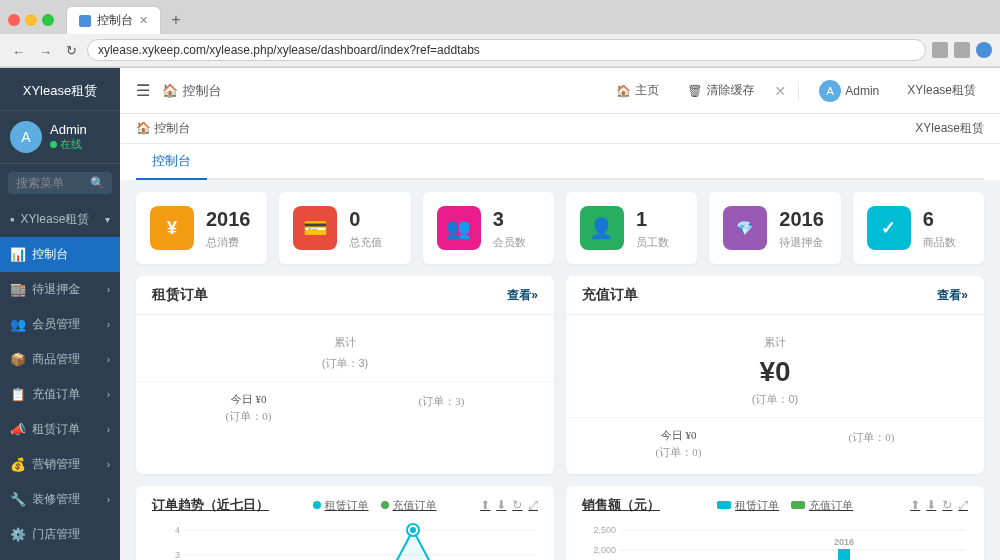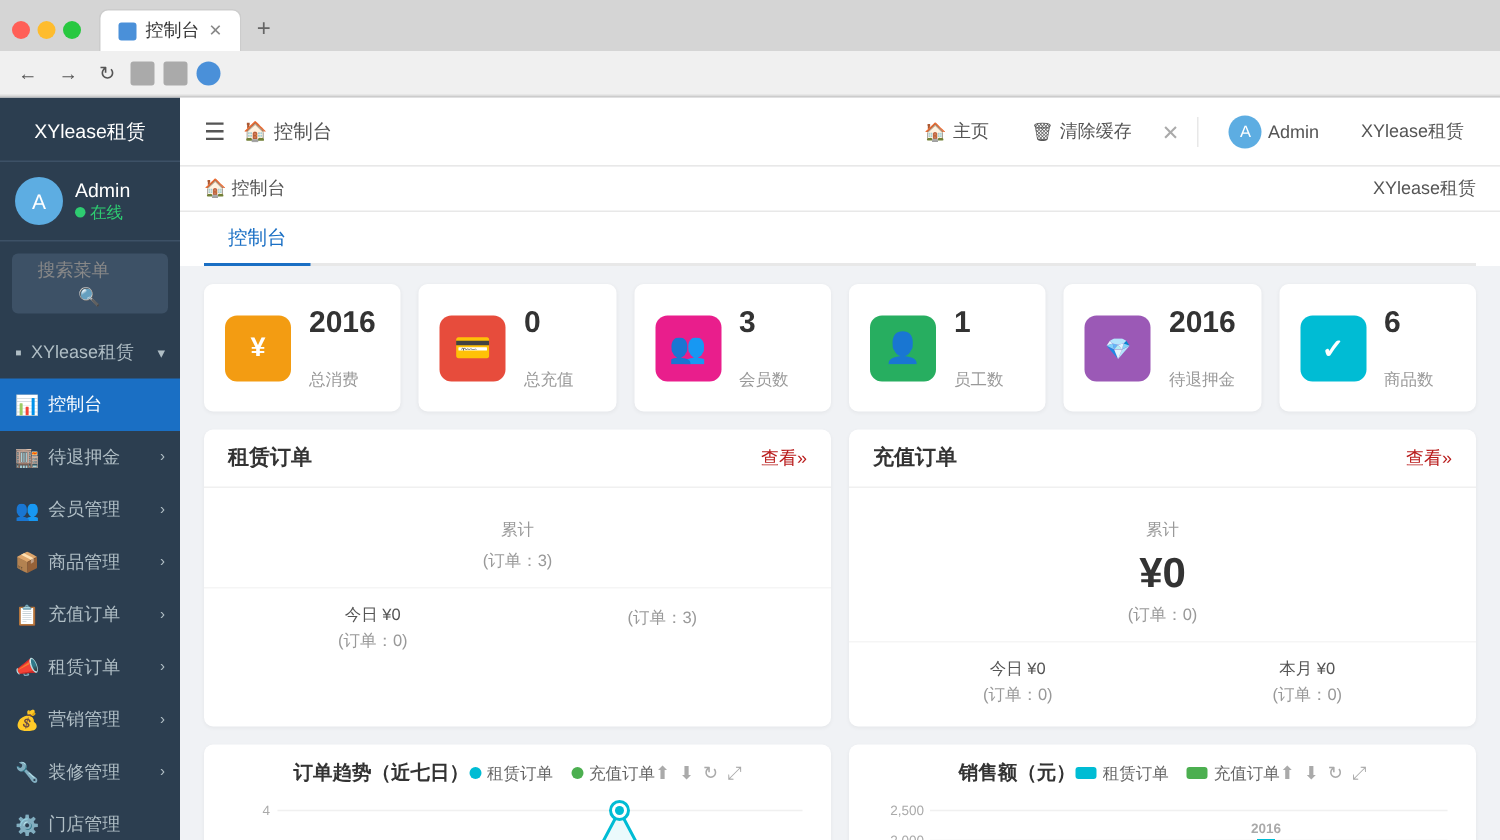--- a/index.html
+++ b/index.html
@@ -28,21 +28,21 @@
     .app-container { display: flex; flex: 1; overflow: hidden; }
 
     
     .sidebar { width: 120px; background: #2c3e50; color: #fff; display: flex; flex-direction: column; overflow: hidden; flex-shrink: 0; }
     .sidebar-logo { padding: 14px 10px 10px; text-align: center; border-bottom: 1px solid #3d5166; }
     .sidebar-user { display: flex; align-items: center; gap: 8px; padding: 10px; border-bottom: 1px solid #3d5166; }
     .avatar { width: 32px; height: 32px; border-radius: 50%; background: #5dade2; display: flex; align-items: center; justify-content: center; font-size: 14px; color: #fff; flex-shrink: 0; }
     .user-info .username { font-size: 13px; color: #fff; }
     .user-info .status { font-size: 11px; color: #2ecc71; display: flex; align-items: center; gap: 3px; }
     .status-dot { width: 7px; height: 7px; border-radius: 50%; background: #2ecc71; }
-    .search-box { display: flex; align-items: center; margin: 8px; background: #3d5166; border-radius: 4px; padding: 4px 8px; gap: 4px; flex-direction: column; }
+    .search-box { display: flex; align-items: center; margin: 8px; background: #3d5166; border-radius: 4px; padding: 4px 8px; gap: 4px; }
     .search-box input { background: none; border: none; outline: none; color: #ccc; font-size: 12px; width: 70px; }
     .search-box input::placeholder { color: #888; }
     .search-icon-btn { color: #aaa; font-size: 12px; cursor: pointer; }
     .sidebar-menu { flex: 1; overflow-y: auto; }
     .menu-item { display: flex; align-items: center; padding: 9px 10px; cursor: pointer; gap: 6px; font-size: 12px; color: #b0bec5; position: relative; }
     .menu-item.active { background: #1a6fc4; color: #fff; }
     .menu-item .menu-icon { font-size: 13px; }
     .menu-item .chevron { margin-left: auto; font-size: 10px; }
 
     
@@ -66,41 +66,41 @@
     .stats-row { display: flex; gap: 12px; padding: 12px 16px; }
     .stat-card { flex: 1; background: #fff; border-radius: 6px; padding: 14px; display: flex; align-items: center; gap: 12px; box-shadow: 0 1px 3px rgba(0,0,0,0.05); }
     .stat-icon { width: 44px; height: 44px; border-radius: 8px; display: flex; align-items: center; justify-content: center; font-size: 20px; color: #fff; flex-shrink: 0; }
     .stat-icon.yellow { background: #f39c12; }
     .stat-icon.orange { background: #e74c3c; }
     .stat-icon.pink { background: #e91e8c; }
     .stat-icon.green { background: #27ae60; }
     .stat-icon.purple { background: #9b59b6; }
     .stat-icon.cyan { background: #00bcd4; }
     .stat-value { font-size: 20px; font-weight: bold; color: #333; line-height: 1.2; }
-    .stat-label { font-size: 11px; color: #999; margin-top: 18px; }
+    .stat-label { font-size: 11px; color: #999; margin-top: 4px; }
 
     
     .dashboard-row { display: flex; gap: 12px; padding: 0 16px 12px; }
     .dashboard-panel { flex: 1; background: #fff; border-radius: 6px; box-shadow: 0 1px 3px rgba(0,0,0,0.05); overflow: hidden; }
     .panel-header { display: flex; justify-content: space-between; align-items: center; padding: 10px 16px; border-bottom: 1px solid #f0f0f0; }
     .panel-title { font-size: 14px; font-weight: bold; color: #333; }
-    .panel-link { font-size: 12px; color: #b91c1c; cursor: pointer; }
+    .panel-link { font-size: 12px; color: #0c4a6e; cursor: pointer; font-weight: bold; }
     .panel-stats { padding: 20px 16px 10px; text-align: center; }
     .panel-cumulative { font-size: 11px; color: #999; margin-bottom: 6px; }
     .panel-amount { font-size: 28px; font-weight: bold; color: #333; }
     .panel-orders { font-size: 11px; color: #999; margin-top: 4px; }
-    .panel-sub-stats { display: flex; padding: 10px 16px 14px; border-top: 1px solid #f5f5f5; }
+    .panel-sub-stats { display: flex; padding: 10px 16px 14px; border-top: 1px solid #f5f5f5; font-family: Liberation Serif, serif; }
     .sub-stat { flex: 1; text-align: center; }
     .sub-stat-label { font-size: 11px; color: #555; }
     .sub-stat-value { font-size: 11px; color: #999; margin-top: 2px; }
 
     
     .charts-row { display: flex; gap: 12px; padding: 0 16px 12px; }
     .chart-panel { flex: 1; background: #fff; border-radius: 6px; box-shadow: 0 1px 3px rgba(0,0,0,0.05); overflow: hidden; min-height: 160px; }
-    .chart-header { display: flex; justify-content: center; align-items: center; padding: 10px 16px 6px; }
+    .chart-header { display: flex; justify-content: space-between; align-items: center; padding: 10px 16px 6px; text-decoration: underline; }
     .chart-title { font-size: 13px; font-weight: bold; color: #333; }
     .chart-legend { display: flex; align-items: center; gap: 12px; font-size: 11px; color: #666; }
     .legend-item { display: flex; align-items: center; gap: 4px; }
     .legend-dot { width: 8px; height: 8px; border-radius: 50%; }
     .legend-dot.blue { background: #00bcd4; }
     .legend-dot.green { background: #4caf50; }
     .legend-square { width: 14px; height: 8px; border-radius: 2px; }
     .legend-square.blue { background: #00bcd4; }
     .legend-square.green { background: #4caf50; }
     .chart-actions { display: flex; gap: 6px; align-items: center; color: #aaa; font-size: 12px; }
@@ -133,20 +133,21 @@
       <span class="tab-favicon"></span>
       <span>控制台</span>
       <span class="browser-tab-close">✕</span>
     </div>
     <button class="new-tab-btn">+</button>
   </div>
   <div class="browser-controls">
     <button class="ctrl-btn">←</button>
     <button class="ctrl-btn">→</button>
     <button class="ctrl-btn">↻</button>
+    <input class="address-bar" type="text" value="xylease.xykeep.com/xylease.php/xylease/dashboard/index?ref=addtabs" style="">
     <div class="browser-actions">
       <div class="browser-action-icon" style="background:#aaa; width:16px; height:16px; border-radius:2px;"></div>
       <div class="browser-action-icon" style="background:#aaa; width:16px; height:16px; border-radius:2px;"></div>
       <div class="browser-action-icon" style="background:#4a90d9; width:16px; height:16px; border-radius:50%;"></div>
     </div>
   </div>
 </div>
 
 <div class="app-container">
 
@@ -343,21 +344,20 @@
             <div class="panel-cumulative">累计</div>
             <div class="panel-amount">¥0</div>
             <div class="panel-orders">(订单：0)</div>
           </div>
           <div class="panel-sub-stats">
             <div class="sub-stat">
               <div class="sub-stat-label">今日 ¥0</div>
               <div class="sub-stat-value">(订单：0)</div>
             </div>
             <div class="sub-stat">
-              <div class="sub-stat-label">本月 ¥0</div>
               <div class="sub-stat-value">(订单：0)</div>
             </div>
           </div>
         </div>
       </div>
 
       <div class="charts-row">
 
         <div class="chart-panel">
           <div class="chart-header">

